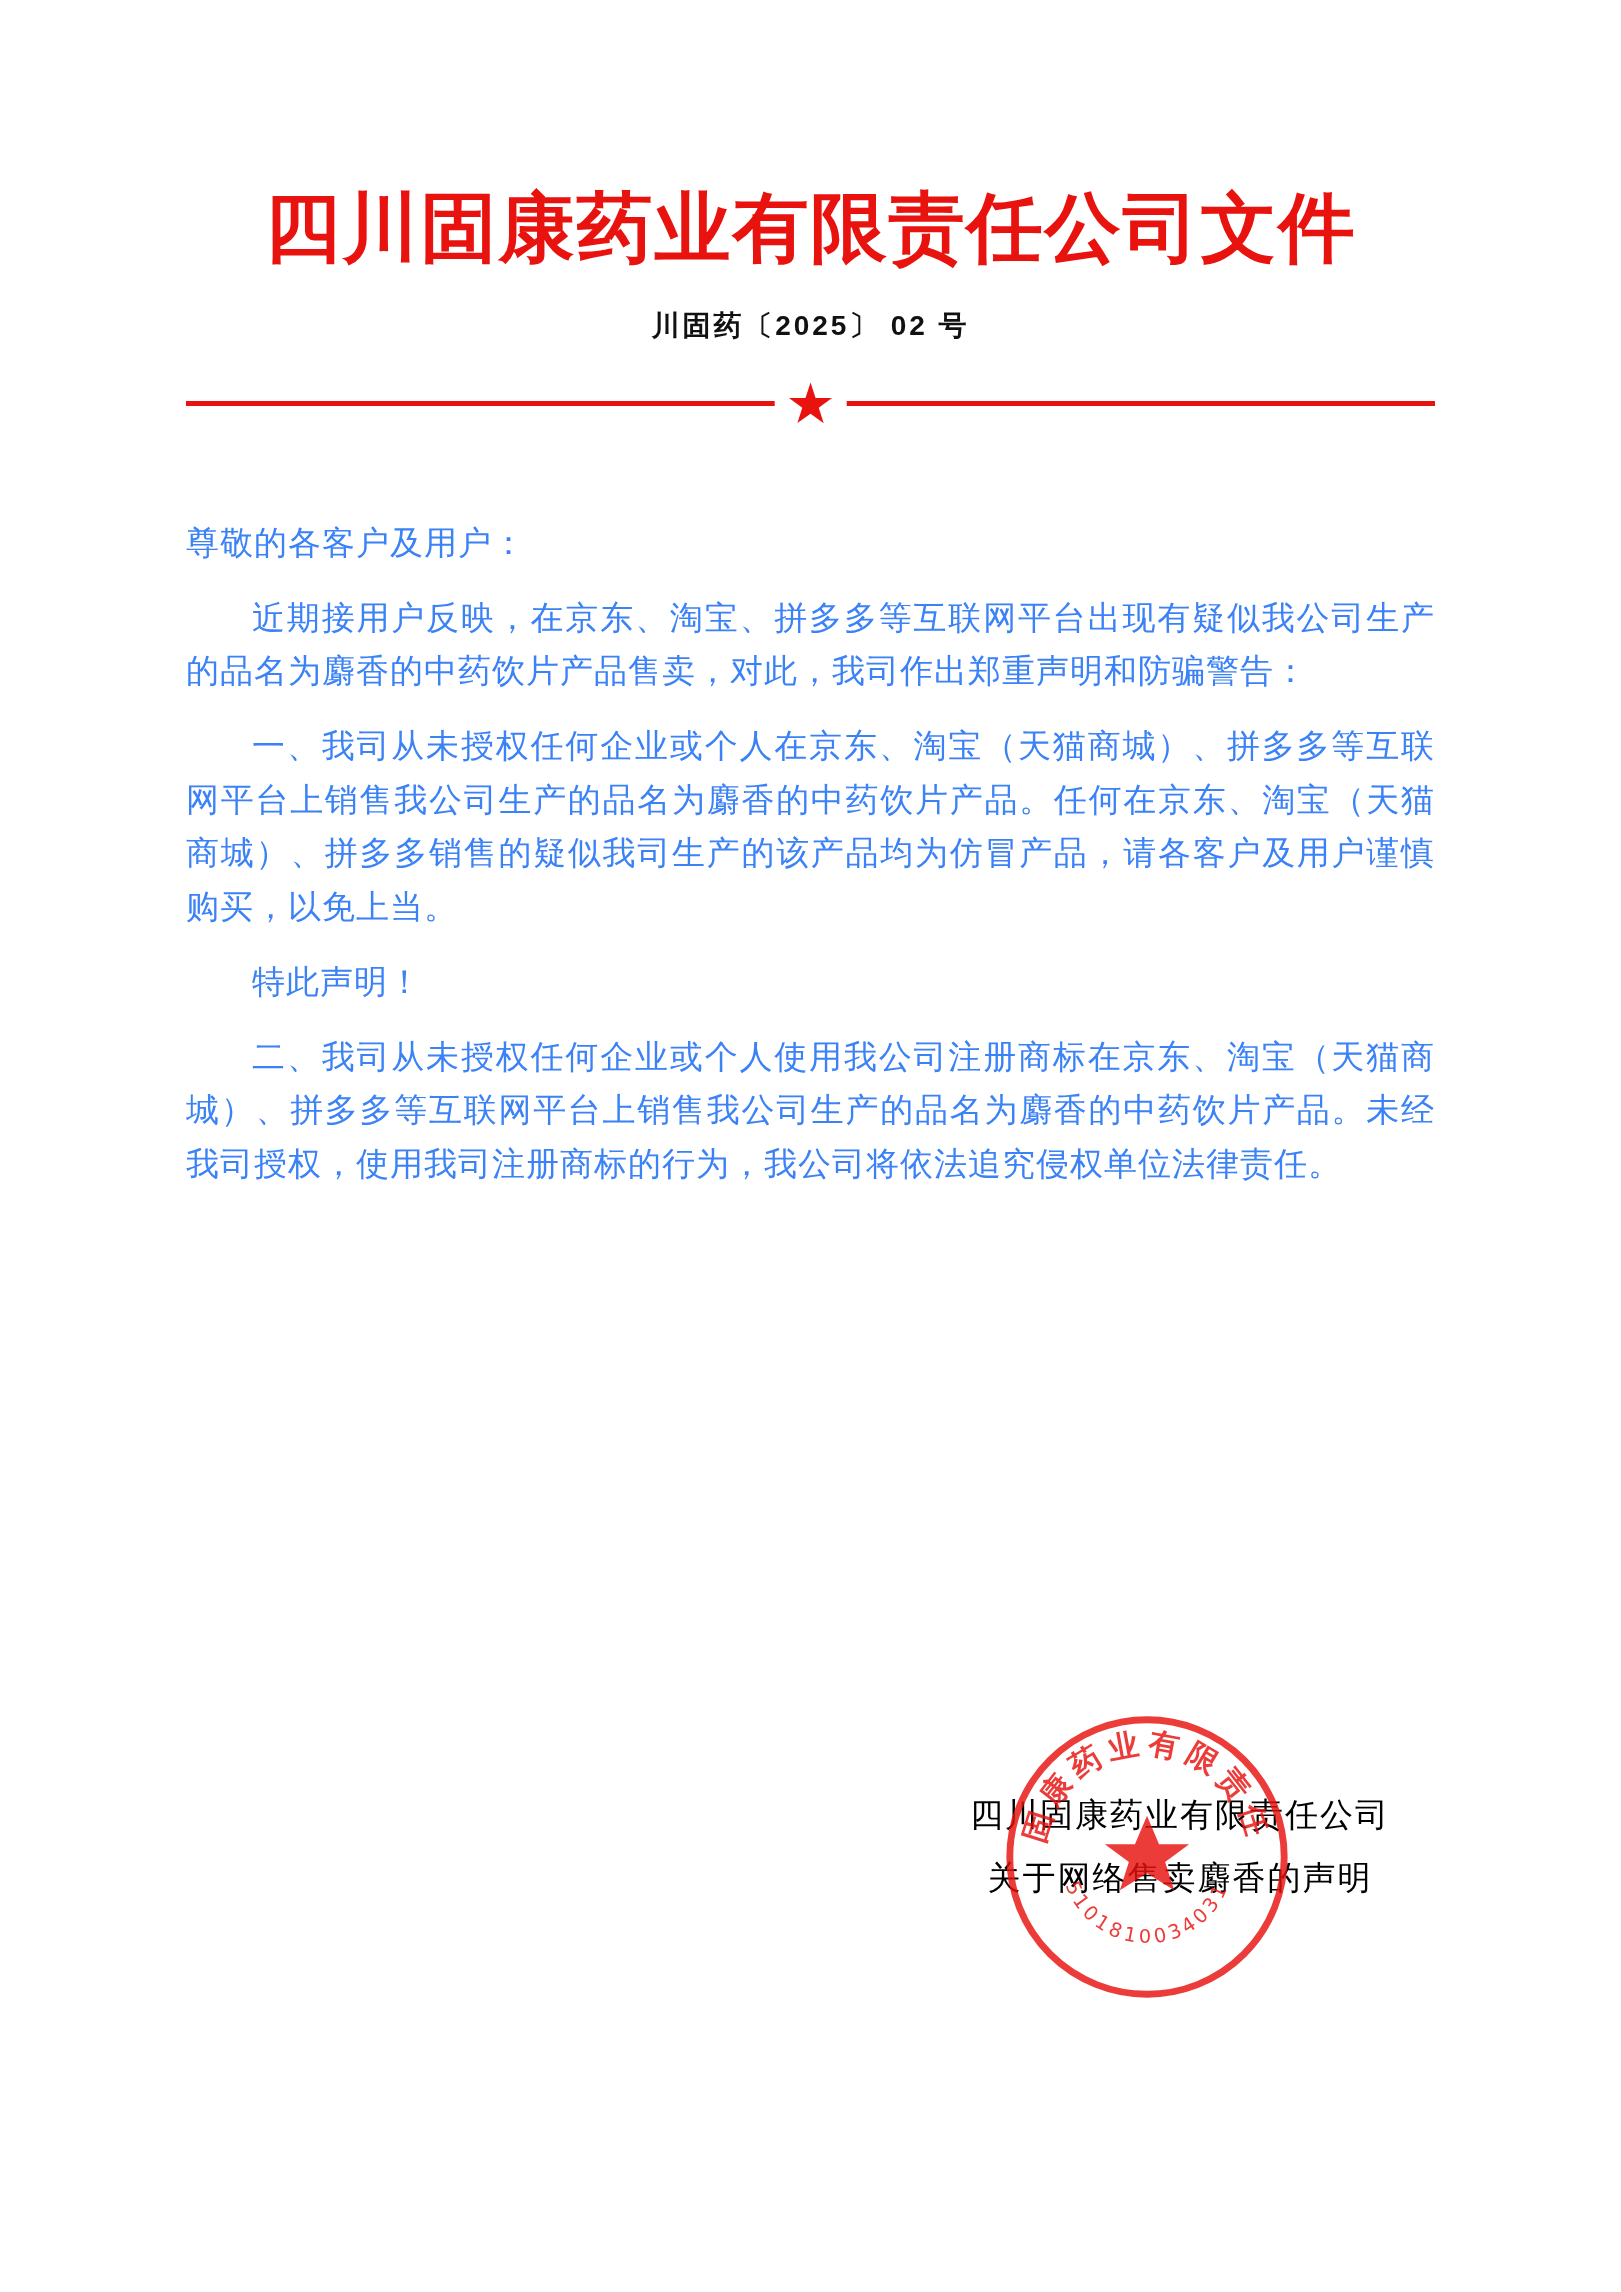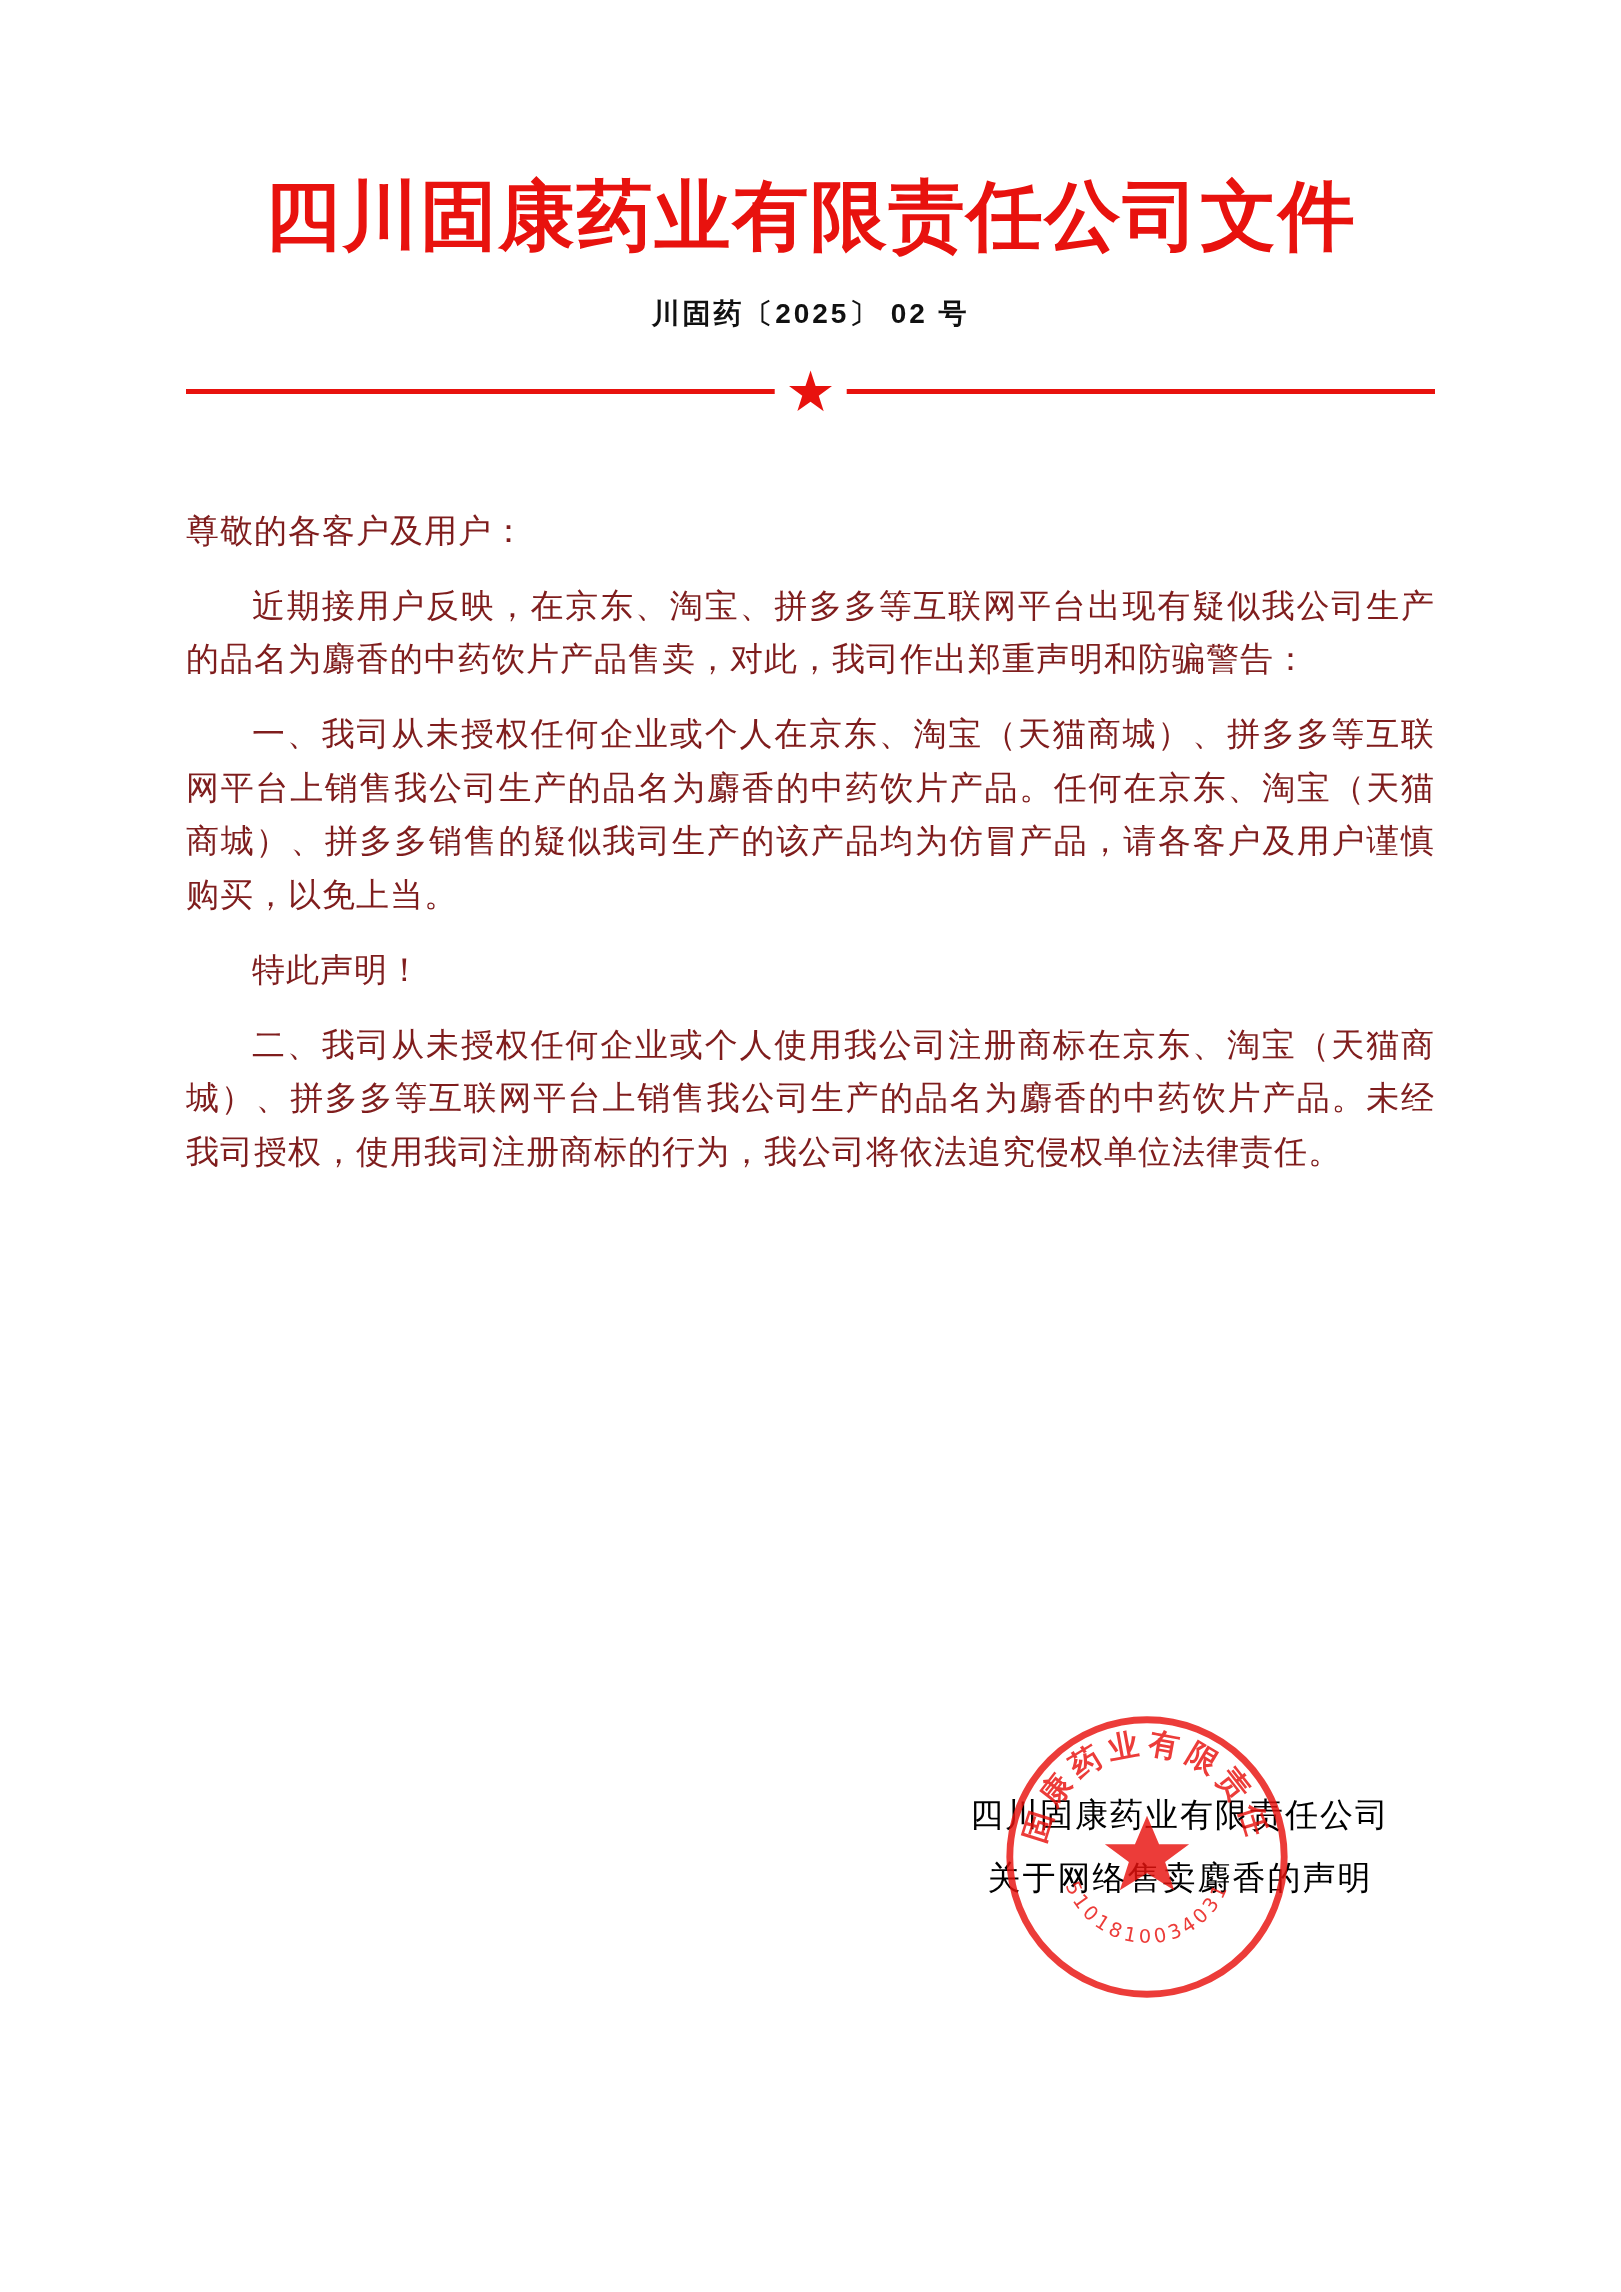--- a/index.html
+++ b/index.html
@@ -14,21 +14,21 @@
     color: #000000;
     position: relative;
     overflow: hidden;
   }
 
   .page {
     position: relative;
     width: 1621px;
     height: 1706px;
     box-sizing: border-box;
-    padding: 0 186px;
+    padding: 12px 186px;
   }
 
   
   .doc-header {
     padding-top: 174px;
     text-align: center;
   }
   .doc-title {
     color: #e8120e;
     font-family: "DejaVu Serif", "Liberation Serif", serif;
@@ -87,21 +87,21 @@
     color: #000;
   }
 
   
   .body-text {
     margin-top: 94px;
     font-size: 33px;
     line-height: 1.62;
     letter-spacing: 1px;
     text-align: justify;
-    color: #7f1d1d;
+    color: #3b82f6;
   }
   .body-text p {
     margin: 0 0 21.6px 0;
   }
   .salutation {
     text-indent: 0;
   }
   .indent {
     text-indent: 2em;
   }

